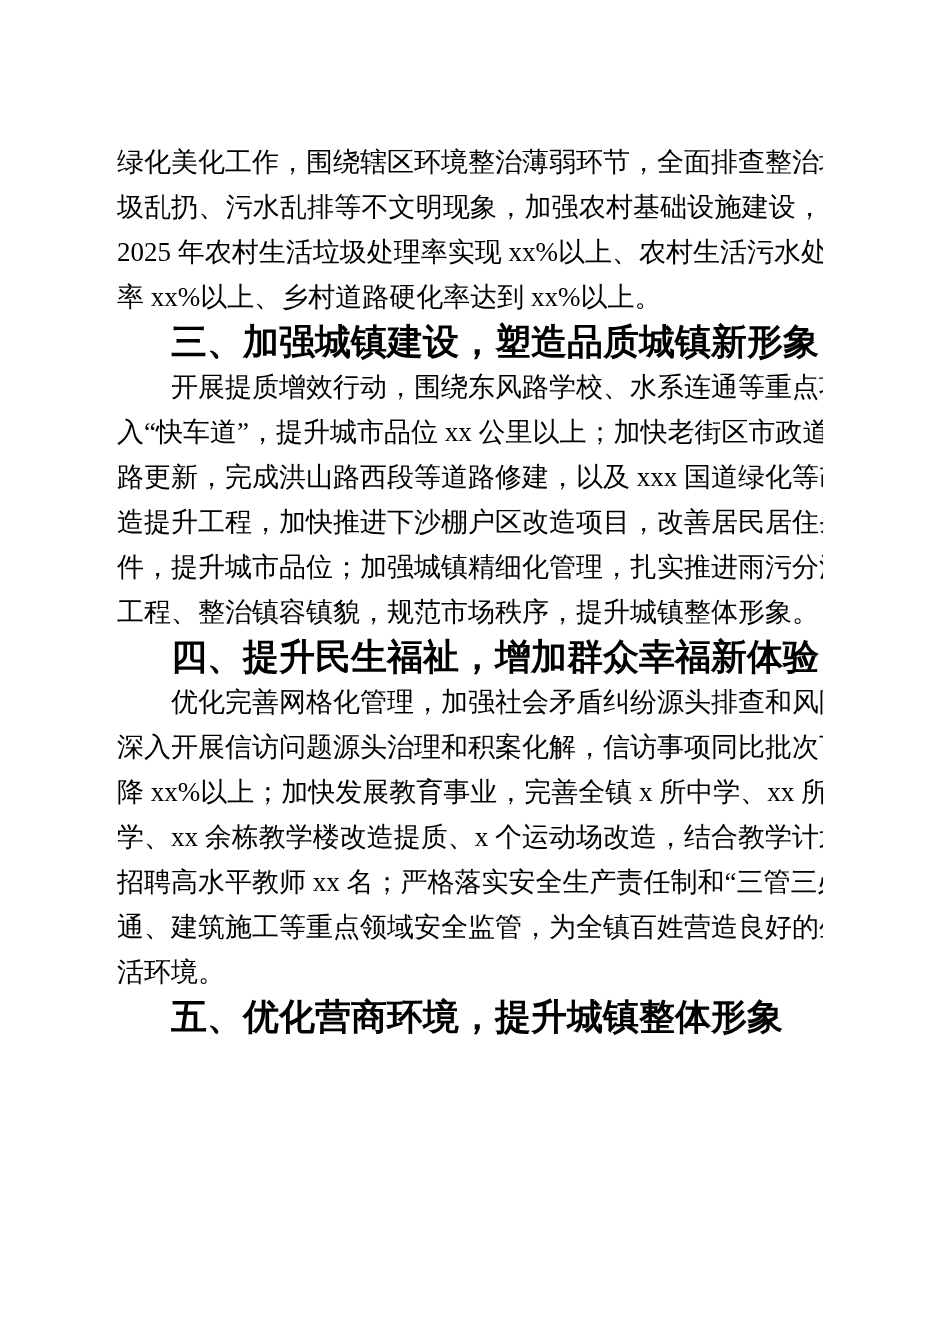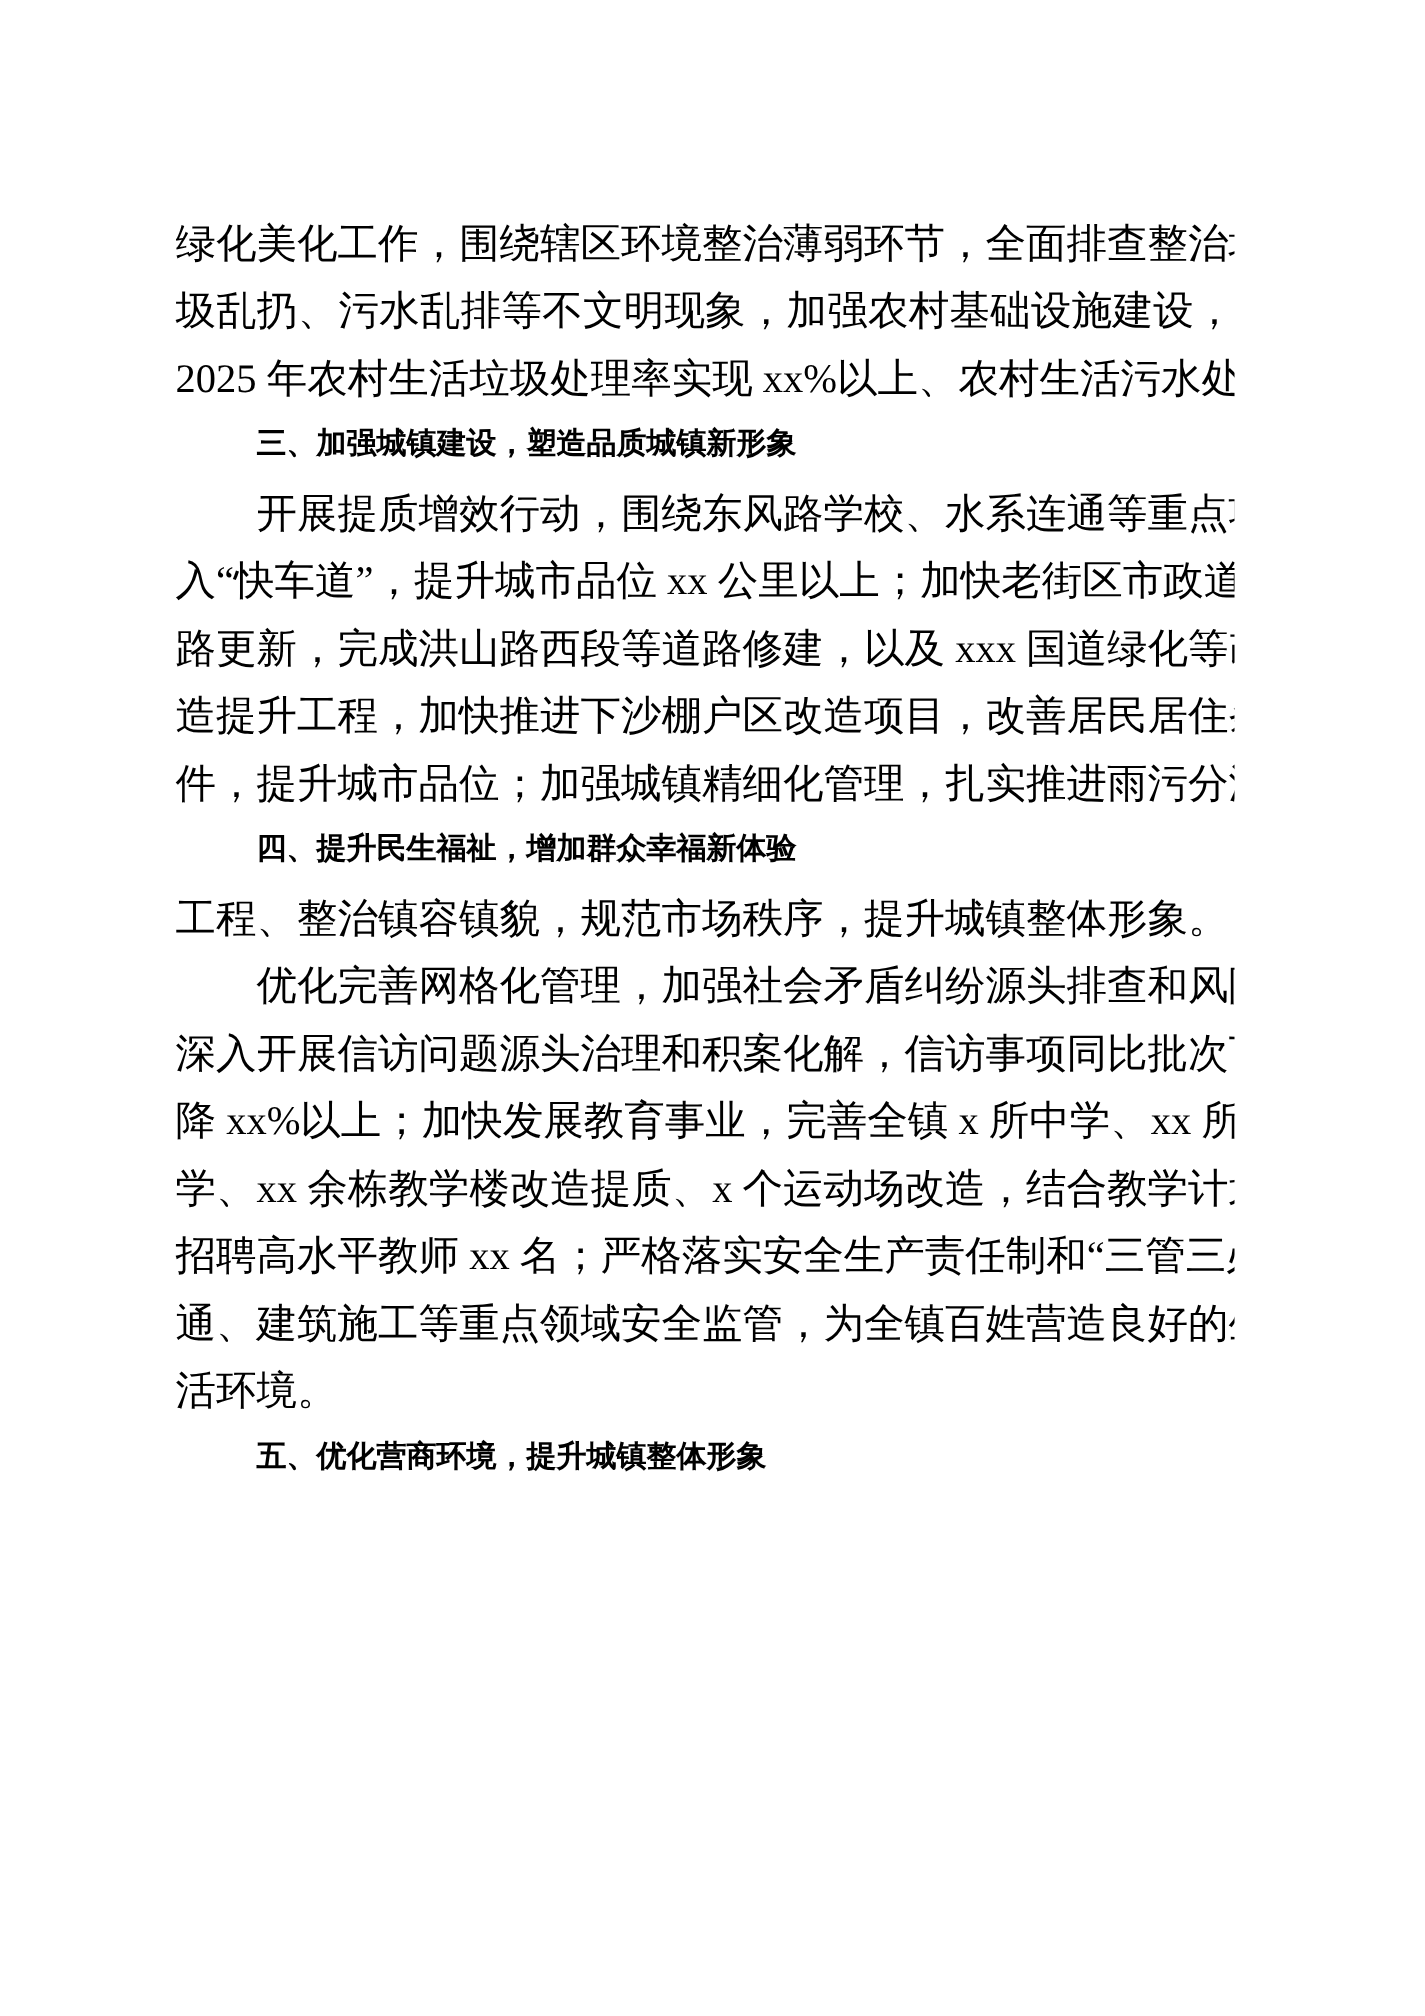--- a/index.html
+++ b/index.html
@@ -40,44 +40,45 @@
     letter-spacing: 0px;
   }
   .line.last {
     text-align: left;
     text-align-last: left;
   }
   .line.indent {
     text-indent: 54px;
   }
   .line.heading {
-    font-family: Liberation Mono, monospace;
+    font-family: Liberation Serif, serif;
     font-weight: bold;
-    font-size: 20px;
+    font-size: 36px;
     text-align: left;
     text-align-last: left;
     text-indent: 54px;
   }
 </style>
 </head>
 <body>
 
 <div class="page">
   <div class="doc">
     <div class="line">绿化美化工作，围绕辖区环境整治薄弱环节，全面排查整治垃</div>
     <div class="line">圾乱扔、污水乱排等不文明现象，加强农村基础设施建设，</div>
     <div class="line">2025 年农村生活垃圾处理率实现 xx%以上、农村生活污水处理</div>
+    <div class="line last">率 xx%以上、乡村道路硬化率达到 xx%以上。</div>
     <div class="line heading">三、加强城镇建设，塑造品质城镇新形象</div>
     <div class="line indent">开展提质增效行动，围绕东风路学校、水系连通等重点项</div>
     <div class="line">入“快车道”，提升城市品位 xx 公里以上；加快老街区市政道</div>
     <div class="line">路更新，完成洪山路西段等道路修建，以及 xxx 国道绿化等改</div>
     <div class="line">造提升工程，加快推进下沙棚户区改造项目，改善居民居住条</div>
     <div class="line">件，提升城市品位；加强城镇精细化管理，扎实推进雨污分流</div>
+    <div class="line last">工程、整治镇容镇貌，规范市场秩序，提升城镇整体形象。</div>
     <div class="line heading">四、提升民生福祉，增加群众幸福新体验</div>
-    <div class="line last">工程、整治镇容镇貌，规范市场秩序，提升城镇整体形象。</div>
     <div class="line indent">优化完善网格化管理，加强社会矛盾纠纷源头排查和风险</div>
     <div class="line">深入开展信访问题源头治理和积案化解，信访事项同比批次下</div>
     <div class="line">降 xx%以上；加快发展教育事业，完善全镇 x 所中学、xx 所小</div>
     <div class="line">学、xx 余栋教学楼改造提质、x 个运动场改造，结合教学计划，</div>
     <div class="line">招聘高水平教师 xx 名；严格落实安全生产责任制和“三管三必</div>
     <div class="line">通、建筑施工等重点领域安全监管，为全镇百姓营造良好的生</div>
     <div class="line last">活环境。</div>
     <div class="line heading">五、优化营商环境，提升城镇整体形象</div>
   </div>
 </div>

